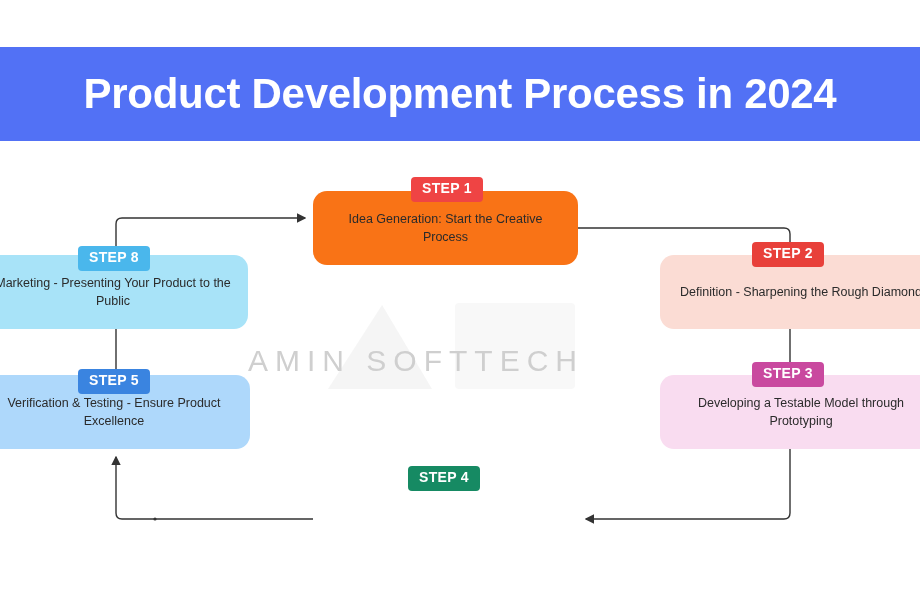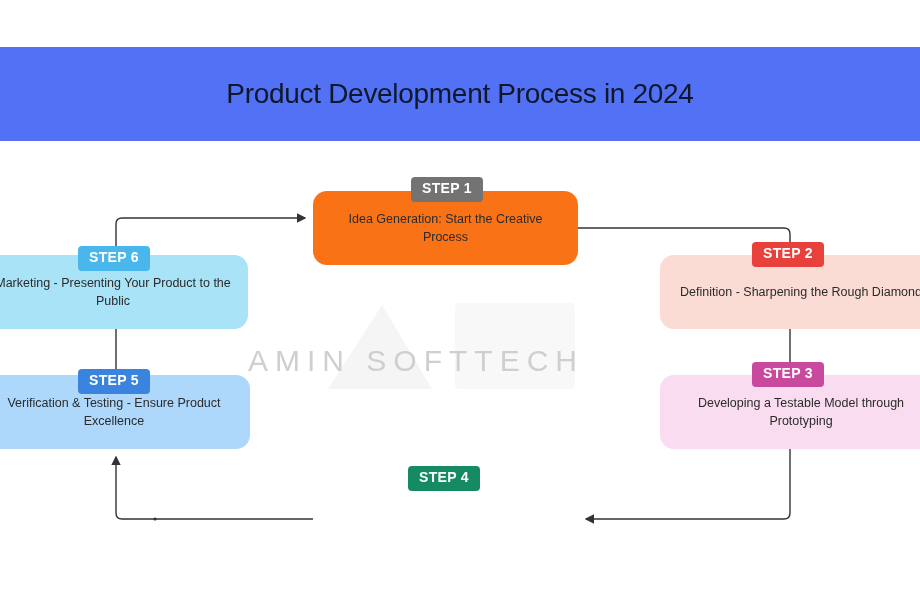--- a/index.html
+++ b/index.html
@@ -10,21 +10,21 @@
   }
   #stage{position:absolute;left:0;top:0;width:920px;height:590px;overflow:hidden;}
 
   
   .header{
     position:absolute;left:0;top:47px;width:920px;height:94px;
     background:#5271f5;
     display:flex;align-items:center;justify-content:center;
   }
   .header-title{
-    color:#0f172a;font-size:28px;font-weight:normal;letter-spacing:-0.3px;
+    color:#ffffff;font-size:42px;font-weight:bold;letter-spacing:-0.3px;
     white-space:nowrap;line-height:1;font-family:"Liberation Sans","DejaVu Sans",sans-serif;
   }
 
   
   .watermark{
     position:absolute;left:0;top:313px;width:832px;height:95px;
     display:flex;align-items:center;justify-content:center;
     pointer-events:none;
   }
   .watermark-mark{
@@ -58,21 +58,21 @@
   }
   .step-badge{
     position:absolute;
     color:#ffffff;font-size:14px;font-weight:bold;letter-spacing:.3px;
     padding:3px 11px 4px 11px;border-radius:4px;
     white-space:nowrap;line-height:1.25;
   }
 
   
   #box1{left:313px;top:191px;width:265px;height:74px;background:#f97316;}
-  #badge1{left:411px;top:177px;background:#737373;}
+  #badge1{left:411px;top:177px;background:#ef4444;}
   
   #box2{left:660px;top:255px;width:282px;height:74px;background:#fbdcd4;}
   #badge2{left:752px;top:242px;background:#e8403a;}
   
   #box3{left:660px;top:375px;width:282px;height:74px;background:#f9dcf0;}
   #badge3{left:752px;top:362px;background:#c9499f;}
   
   #box4{left:313px;top:487px;width:265px;height:74px;background:#cbe8dd;}
   #badge4{left:408px;top:466px;background:#168a63;}
   
@@ -140,15 +140,15 @@
   <div class="step-badge" id="badge4">STEP 4</div>
 
   <div class="step-box" id="box5">
     <div class="step-text">Verification &amp; Testing - Ensure Product Excellence</div>
   </div>
   <div class="step-badge" id="badge5">STEP 5</div>
 
   <div class="step-box" id="box6">
     <div class="step-text">Marketing - Presenting Your Product to the Public</div>
   </div>
-  <div class="step-badge" id="badge6">STEP 6</div>
+  <div class="step-badge" id="badge6">STEP 8</div>
 
 </div>
 
 </body></html>

